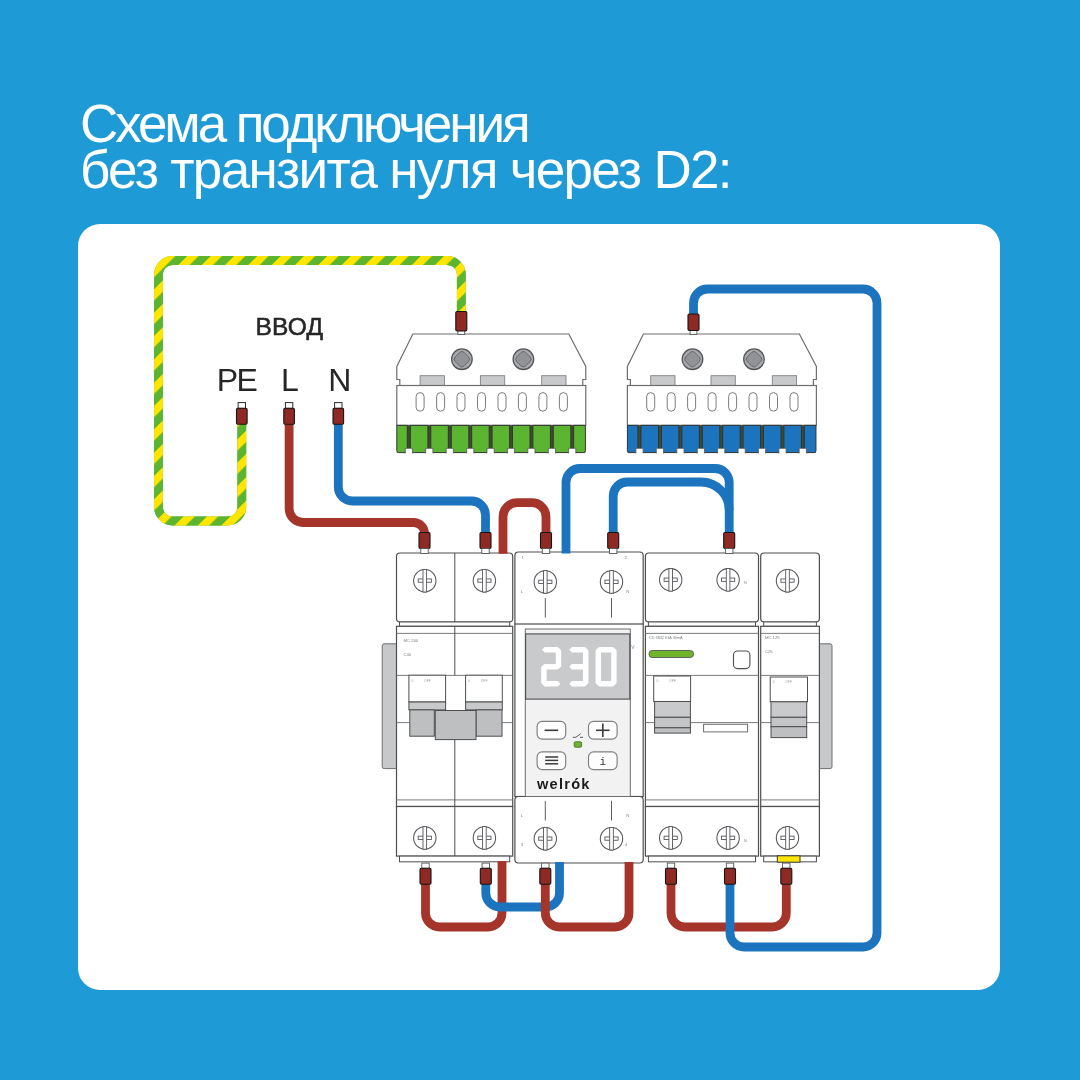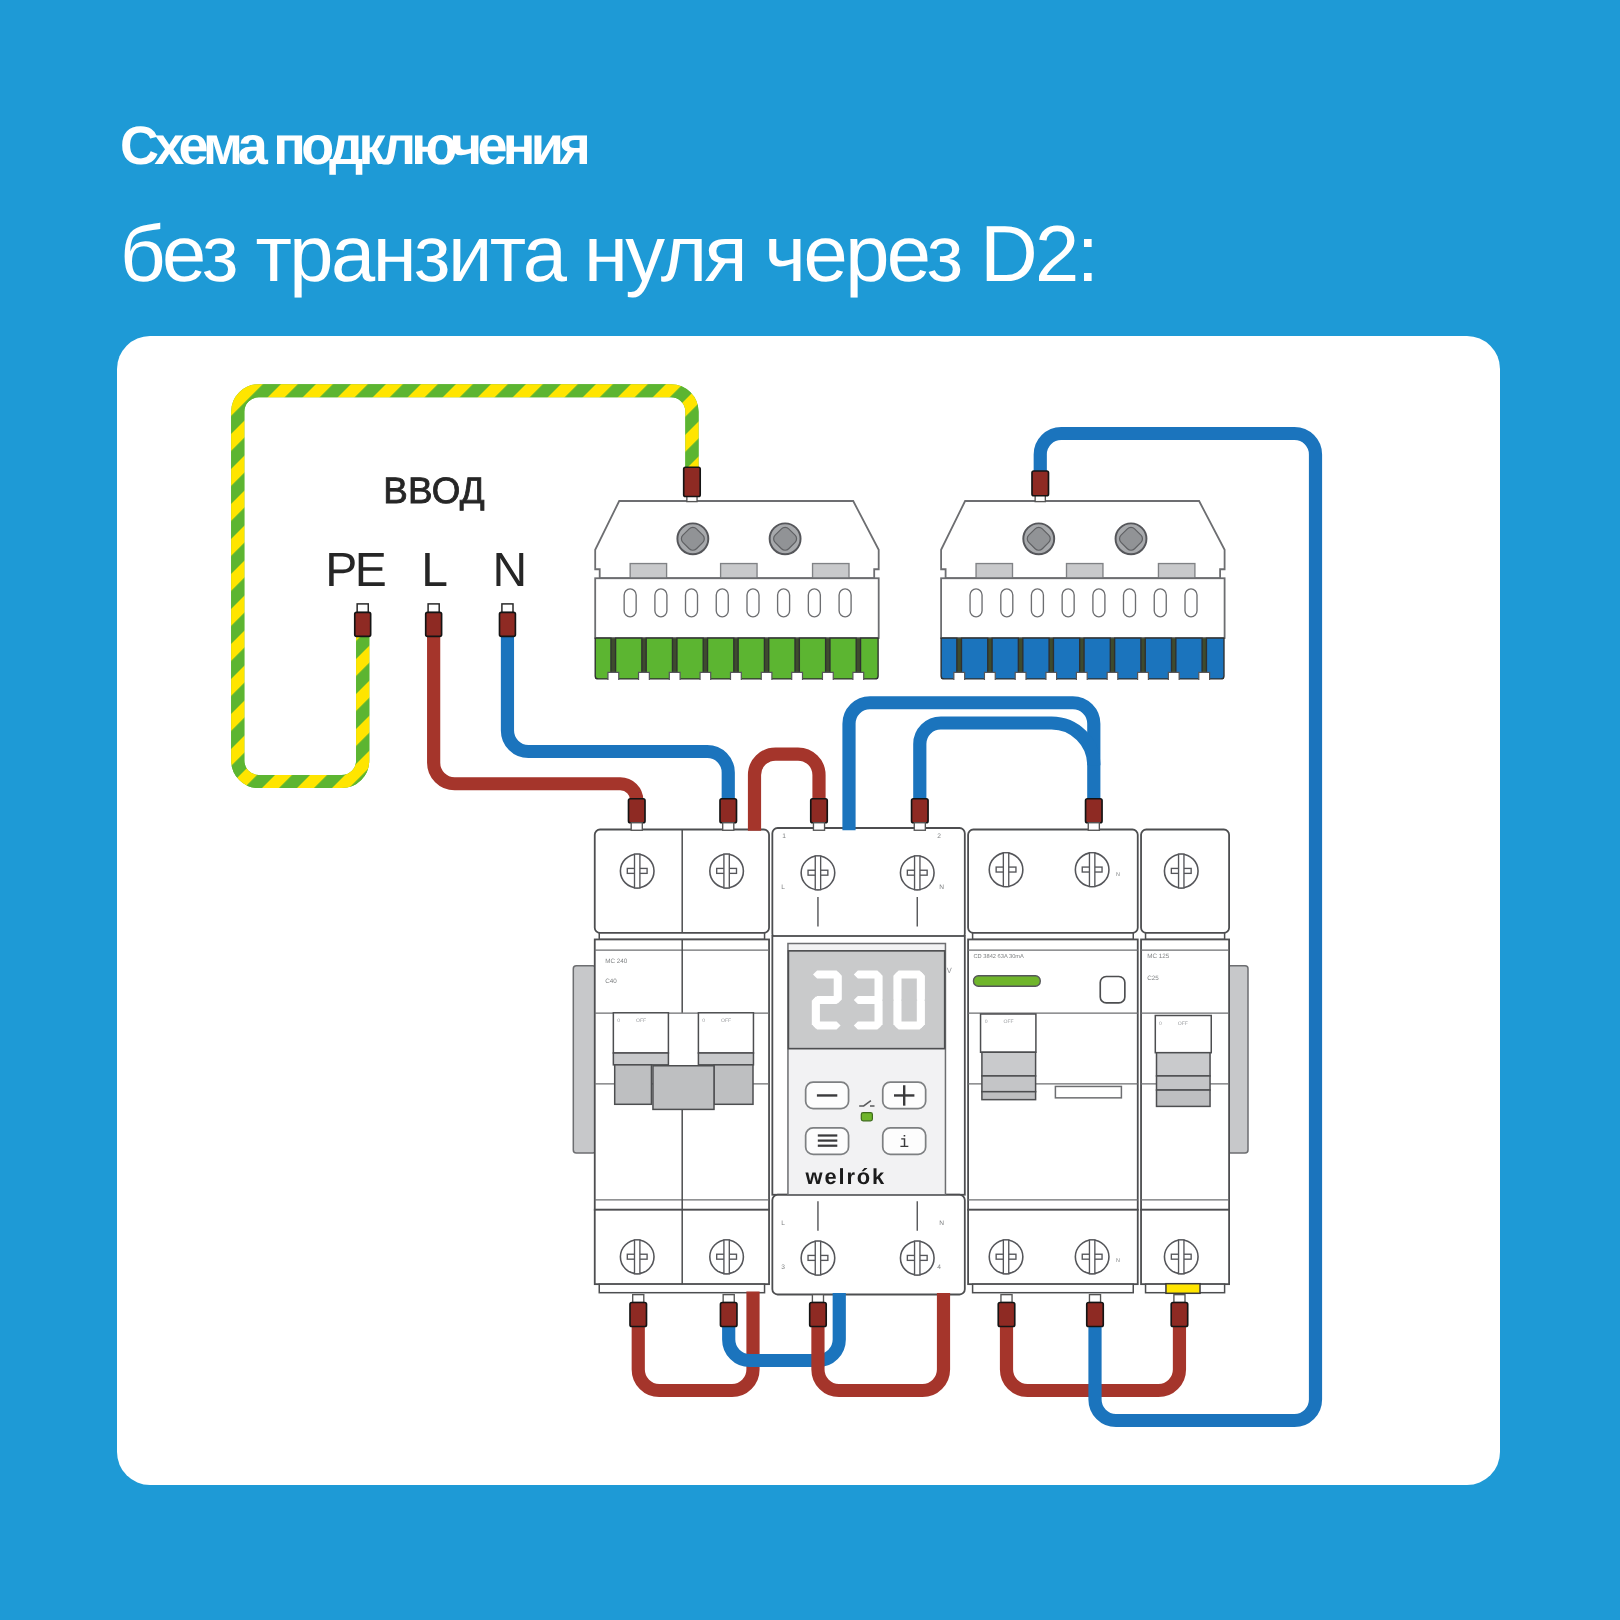--- a/index.html
+++ b/index.html
@@ -1,16 +1,16 @@
 <!DOCTYPE html>
 <html><head><meta charset="utf-8"><style>
 html,body{margin:0;padding:0;width:1080px;height:1080px;background:#1e9ad6;overflow:hidden}
 *{box-sizing:border-box}
 .card{position:absolute;left:78px;top:224px;width:922px;height:766px;background:#fff;border-radius:22px}
-.t1{position:absolute;left:80px;top:79px;font-family:"Liberation Sans",sans-serif;font-weight:bold;font-size:36px;line-height:1;color:#fff;letter-spacing:-3.1px}
+.t1{position:absolute;left:80px;top:97px;font-family:"Liberation Sans",sans-serif;font-weight:normal;font-size:53px;line-height:1;color:#fff;letter-spacing:-3.1px}
 .t2{position:absolute;left:80px;top:143px;font-family:Liberation Sans, sans-serif;font-weight:normal;font-size:53px;line-height:1;color:#fff;letter-spacing:-1.7px}
 svg{position:absolute;left:0;top:0}
 </style></head>
 <body>
 <div class="card"></div>
 <div class="t1">Схема подключения</div>
 <div class="t2">без транзита нуля через D2:</div>
 <svg width="1080" height="1080" viewBox="0 0 1080 1080" font-family="Liberation Sans, sans-serif">
     <defs>
 <pattern id="pe" width="16.5" height="16.5" patternUnits="userSpaceOnUse" patternTransform="rotate(45)">

